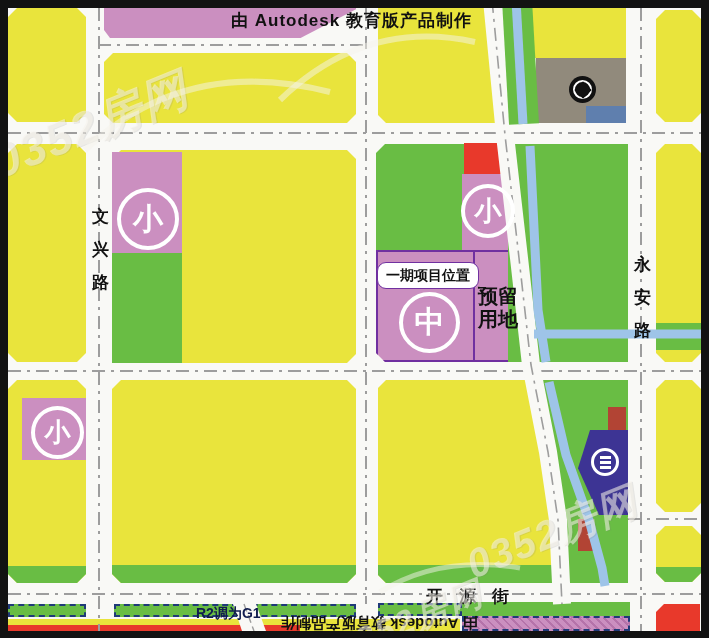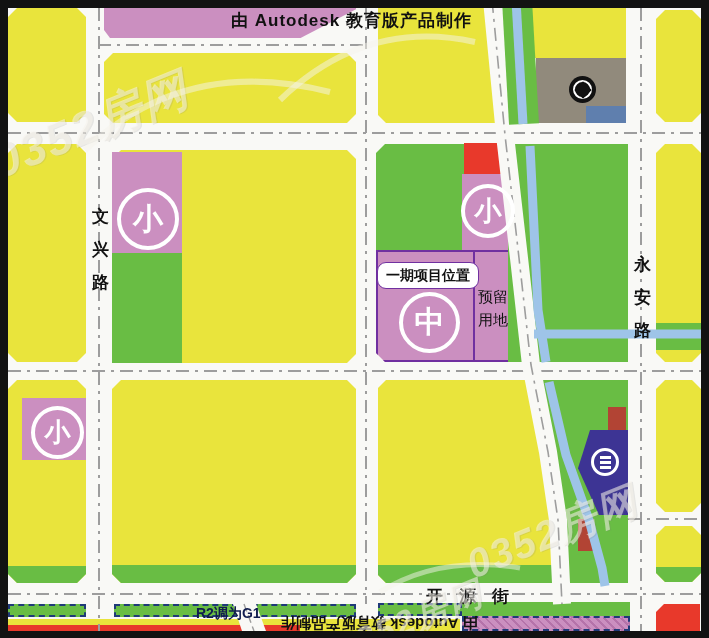--- a/index.html
+++ b/index.html
@@ -138,21 +138,21 @@
 
   <div class="lbl z30" style="left:231px;top:9px;font-size:17px;font-weight:bold;letter-spacing:1px;">由 Autodesk 教育版产品制作</div>
 
   <div class="vtext z30" style="left:89px;top:193px;">文兴路</div>
   <div class="vtext z30" style="left:631px;top:241px;">永安路</div>
   <div class="lbl z30" style="left:377px;top:262px;width:100px;height:25px;background:#fff;border:1px solid var(--outline_purple);border-radius:9px;display:flex;align-items:center;justify-content:center;">
     <span style="font-size:14px;font-weight:bold;">一期项目位置</span>
   </div>
 
   <div class="lbl z30" style="left:426px;top:585px;font-size:17px;font-weight:600;letter-spacing:16px;">开源街</div>
-  <div class="lbl z30" style="left:478px;top:285px;font-size:15px;font-weight:normal;line-height:23px;">
+  <div class="lbl z30" style="left:478px;top:285px;font-size:20px;font-weight:bold;line-height:23px;">
     <div>预留</div>
     <div>用地</div>
   </div>
 
   <div class="lbl z30" style="left:196px;top:605px;font-size:14px;font-weight:bold;color:var(--rezone_text);">R2调为G1</div>
 
   <div class="lbl z30" style="left:281px;top:613px;font-size:15px;font-weight:bold;transform:rotate(180deg);transform-origin:center;">由 Autodesk 教育版产品制作</div>
 
   <div class="wm" style="left:-12px;top:95px;font-size:46px;">0352房网</div>
   <div class="wm" style="left:462px;top:505px;font-size:40px;">0352房网</div>

